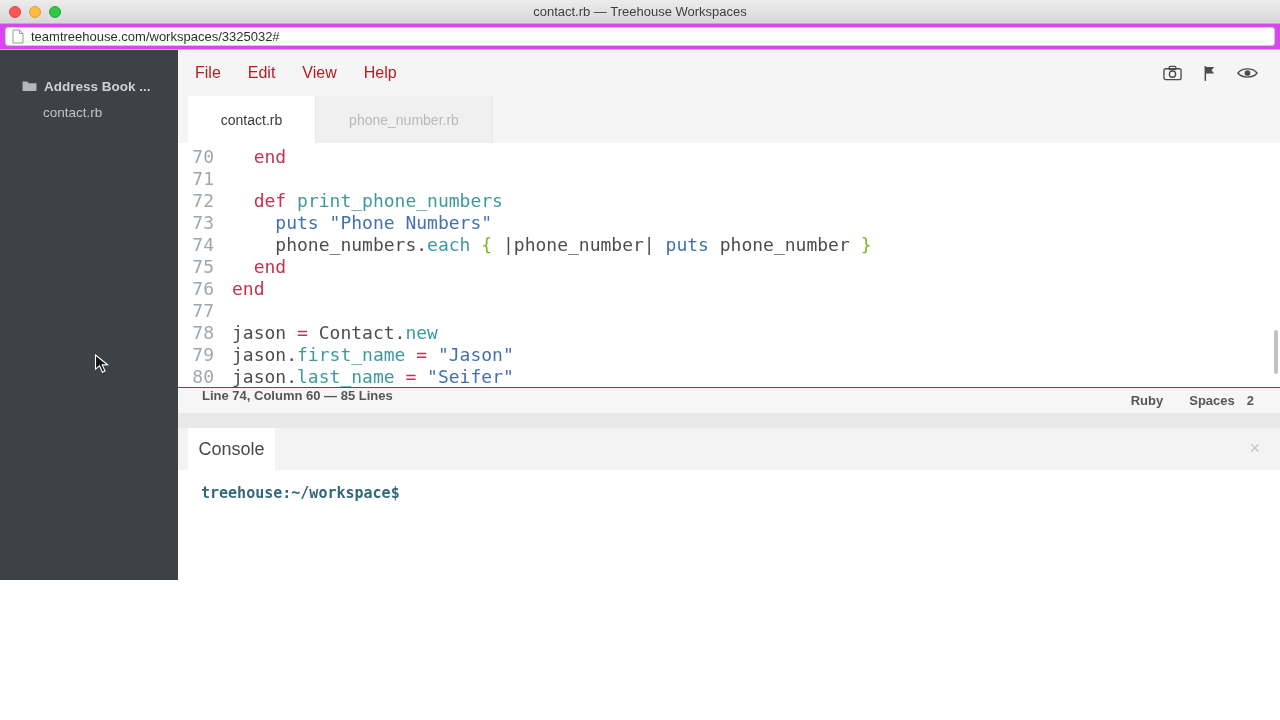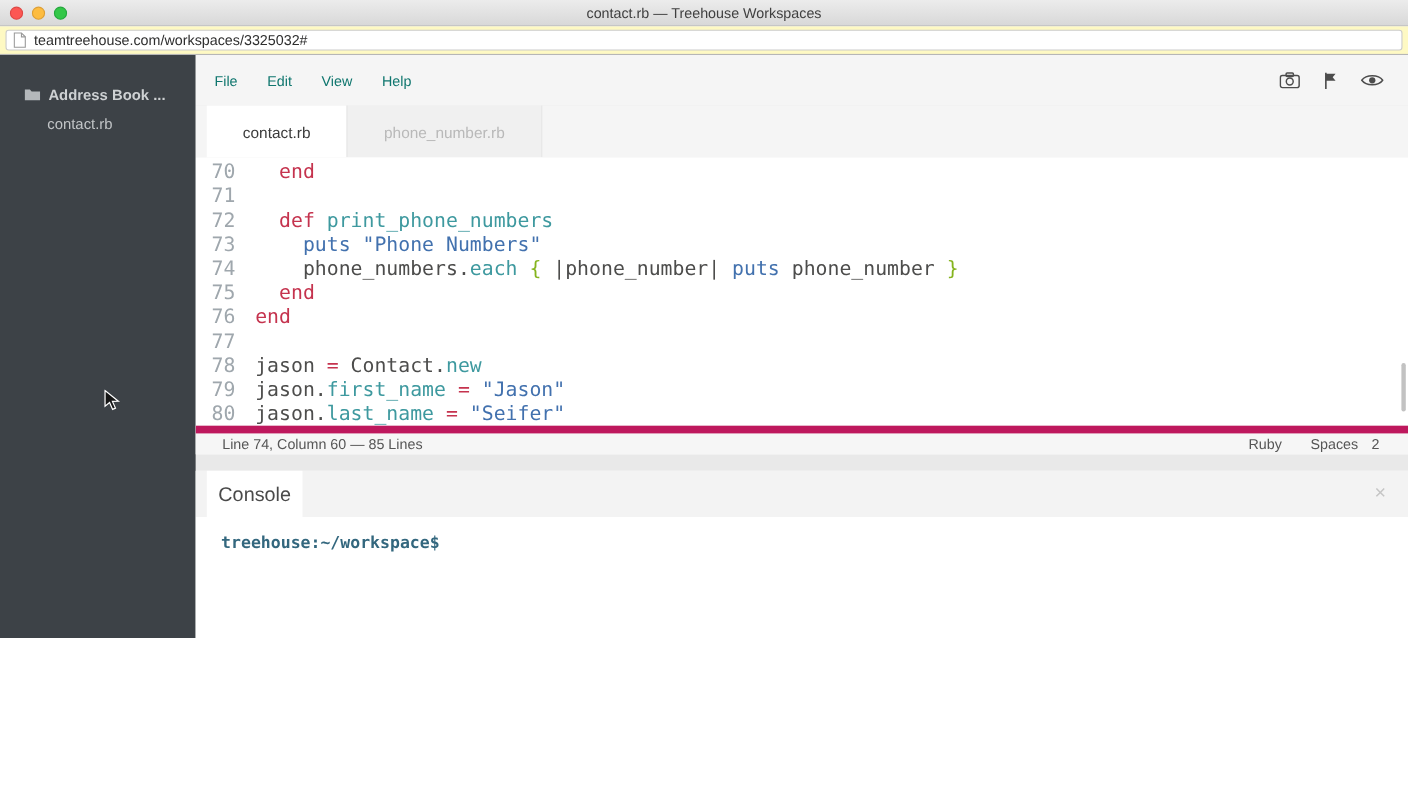--- a/index.html
+++ b/index.html
@@ -11,40 +11,40 @@
             background:linear-gradient(#ececec,#d8d8d8);border-bottom:1px solid #b3b3b3;box-sizing:border-box;}
   .traffic{position:absolute;left:9px;top:6px;display:flex;gap:8px;}
   .light{width:12px;height:12px;border-radius:50%;box-sizing:border-box;}
   .light.red{background:#fc5753;border:1px solid #df4744;}
   .light.yellow{background:#fdbc40;border:1px solid #de9f34;}
   .light.green{background:#33c748;border:1px solid #23a83c;}
   .title-text{position:absolute;left:0;right:0;top:0;height:23px;line-height:23px;
               text-align:center;font-size:13px;color:#404040;}
 
   
-  .urlbar{position:absolute;top:24px;left:0;right:0;height:26px;background:#fef9c3;
+  .urlbar{position:absolute;top:24px;left:0;right:0;height:26px;background:#d946ef;
           border-bottom:1px solid #b6b6b6;box-sizing:border-box;}
   .url-field{position:absolute;left:5px;right:5px;top:3px;height:19px;background:#fff;
              border:1px solid #ccc;border-radius:3px;display:flex;align-items:center;
              padding-left:6px;box-sizing:border-box;}
   .url-text{font-size:13px;color:#2e2e2e;margin-left:7px;}
 
   
   .sidebar{position:absolute;top:50px;left:0;width:178px;height:670px;background:#3d4247;}
   .side-item{display:flex;align-items:center;height:26px;color:#c2c5c7;font-size:13.5px;}
   .side-item.folder-row{margin-top:23px;padding-left:22px;font-weight:bold;color:#ced1d3;}
   .side-item .folder-wrap{margin-right:7px;display:flex;align-items:center;}
   .side-item.file-row{padding-left:43px;}
 
   
   .main{position:absolute;top:50px;left:178px;width:1102px;height:670px;background:#e9e9e9;}
 
   .menubar{position:absolute;top:0;left:0;right:0;height:46px;background:#f5f5f5;
            display:flex;align-items:center;padding:0 22px 0 17px;box-sizing:border-box;}
-  .menu-item{font-size:13px;color:#0f766e;margin-right:27px;cursor:default;}
+  .menu-item{font-size:16px;color:#b91c1c;margin-right:27px;cursor:default;}
   .menu-icons{margin-left:auto;display:flex;align-items:center;gap:21px;}
   .menu-icons svg{display:block;}
 
   .tabbar{position:absolute;top:46px;left:0;right:0;height:47px;background:#f5f5f5;
           display:flex;padding-left:10px;box-sizing:border-box;}
   .tab{height:100%;display:flex;align-items:center;justify-content:center;font-size:14px;box-sizing:border-box;}
   .tab.active{width:127px;background:#fff;color:#3b3b3b;}
   .tab.inactive{width:178px;background:#f0f0f0;color:#b9b9b9;
                 border-left:1px solid #e7e7e7;border-right:1px solid #e7e7e7;}
 
@@ -56,22 +56,22 @@
   .lnum{width:36px;text-align:right;color:var(--lnum,#9fa7ad);flex:none;}
   .code-text{margin-left:18px;color:var(--plain,#4d4d4c);}
   .tok-kw{color:var(--kw,#c5334e);}
   .tok-meth{color:var(--meth,#3e999f);}
   .tok-lit{color:var(--lit,#4271ae);}
   .tok-str{color:var(--str,#4271ae);}
   .tok-brace{color:var(--brace,#85b41e);}
   .scroll-thumb{position:absolute;right:2px;top:187px;width:4px;height:44px;background:#c2c2c2;border-radius:2px;}
 
   .statusbar{position:absolute;left:0;right:0;bottom:0;height:26px;background:#f6f6f6;
-             border-top:7px solid #be185d;box-sizing:border-box;display:flex;align-items:center;
-             font-size:13px;color:#565656;padding:0 26px 0 24px;}
+             border-top:1px solid #be185d;box-sizing:border-box;display:flex;
+             font-size:13px;color:#565656;padding:0 26px 0 24px;font-weight:bold;}
   .status-right{margin-left:auto;display:flex;align-items:center;gap:26px;}
   .indent-group{display:flex;align-items:center;gap:12px;}
 
   
   .console-panel{position:absolute;top:378px;left:0;right:0;height:288px;background:#fff;}
   .console-header{position:absolute;top:0;left:0;right:0;height:42px;background:#f3f3f3;
                   display:flex;padding-left:10px;box-sizing:border-box;}
   .console-tab{width:87px;height:100%;background:#fff;display:flex;align-items:center;
                justify-content:center;font-size:18px;color:#4a4a4a;}
   .console-close{position:absolute;right:20px;top:11px;font-size:18px;line-height:18px;

